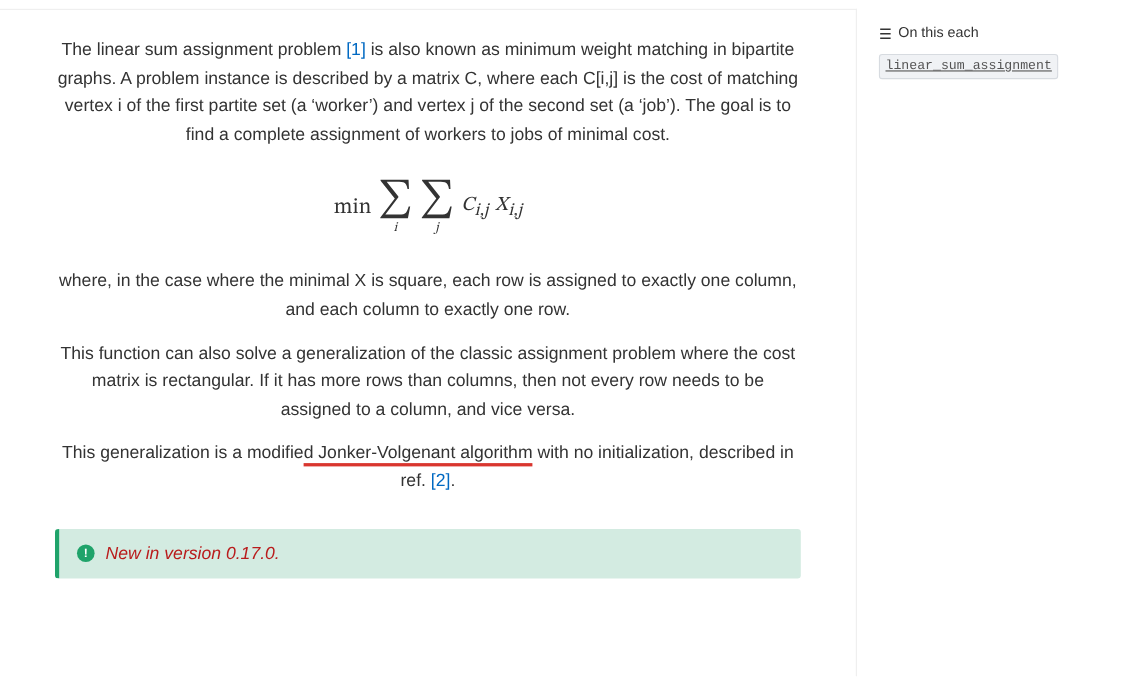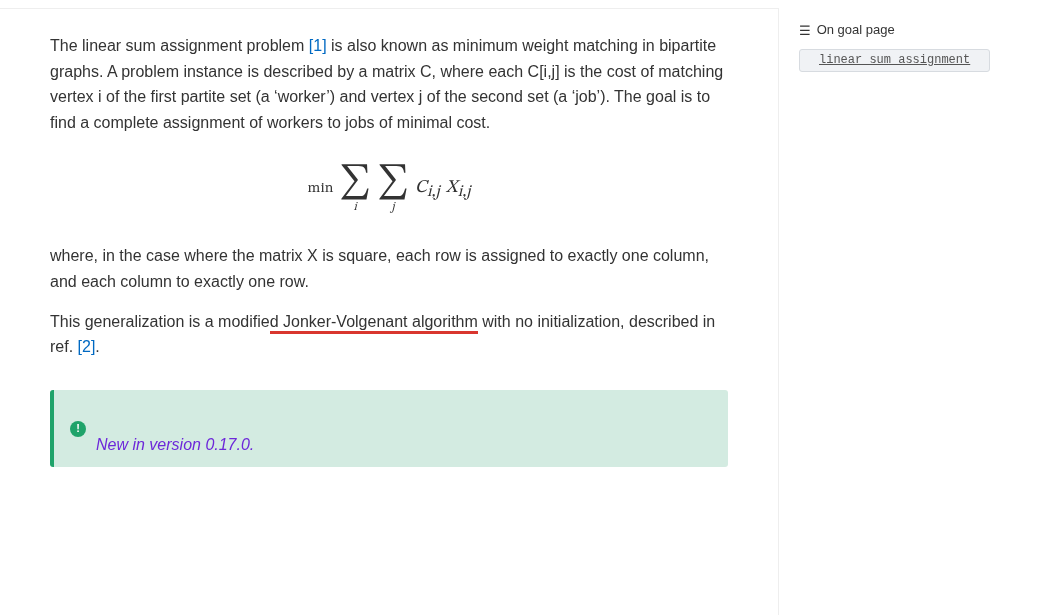--- a/index.html
+++ b/index.html
@@ -39,45 +39,45 @@
   }
   .toc-icon { font-size: 13px; line-height:1; }
   .toc-item {
     display: inline-block;
     font-family: "SFMono-Regular", Consolas, "Liberation Mono", Menlo, monospace;
     font-size: 12px;
     color: #555;
     background: #f0f2f5;
     border: 1px solid #d7dbe0;
     border-radius: 3px;
-    padding: 1px 19px;
+    padding: 1px 5px;
     text-decoration: underline;
   }
-  p { margin: 14px 0; }
+  p { margin: 14px 0; text-align: center; }
   a.ref {
     color: #0069c2;
     text-decoration: none;
   }
   .miw { 
     font-family: "Cambria Math", "STIX Two Math", "Latin Modern Math", Georgia, serif;
     font-style: italic;
   }
   .mrw { font-family: "Cambria Math", "STIX Two Math", "Latin Modern Math", Georgia, serif; font-style: normal; }
   .mathblock {
     text-align: center;
     margin: 30px 0 30px 0;
   }
   .eqwrap {
     display:inline-flex;
     align-items:center;
     gap:6px;
   }
   .minlbl {
     font-family: "Cambria Math","STIX Two Math", Georgia, serif;
-    font-size: 15px;
+    font-size: 20px;
   }
   .sumcol {
     display:inline-flex;
     flex-direction:column;
     align-items:center;
     line-height:1;
   }
   .sumsym {
     font-family: "Cambria Math","STIX Two Math", Georgia, serif;
     font-size: 34px;
@@ -119,21 +119,21 @@
     background:#1fa36a;
     border-radius:50%;
     color:#fff;
     font-size:11px;
     font-weight:bold;
     display:inline-flex;
     align-items:center;
     justify-content:center;
     flex-shrink:0;
   }
-  .adm-text { font-style: italic; color:#6d28d9;margin-top:32px; }
+  .adm-text { font-style: italic; color:#b91c1c; }
 </style>
 </head>
 <body>
 
 <div class="page">
   <div class="main">
 
     <p>
       <span>The linear sum assignment problem </span><a class="ref" href="#">[1]</a><span> is also known as minimum weight matching in bipartite graphs. A problem instance is described by a matrix C, where each C[i,j] is the cost of matching vertex i of the first partite set (a ‘worker’) and vertex j of the second set (a ‘job’). The goal is to find a complete assignment of workers to jobs of minimal cost.</span>
     </p>
@@ -152,34 +152,35 @@
         </span>
         <span>
           <span class="termC">C</span><span class="subtxt">i,j</span>
         </span>
         <span>
           <span class="termX">X</span><span class="subtxt">i,j</span>
         </span>
       </span>
     </div>
 
-    <p>where, in the case where the matrix X is square, each row is assigned to exactly one column, and each column to exactly one row.</p>
+    <p>where, in the case where the minimal X is square, each row is assigned to exactly one column, and each column to exactly one row.</p>
 
+    <p>This function can also solve a generalization of the classic assignment problem where the cost matrix is rectangular. If it has more rows than columns, then not every row needs to be assigned to a column, and vice versa.</p>
 
     <p>
       <span>This generalization is a modifie</span><span class="underline-mark">d Jonker-Volgenant algorithm</span><span> with no initialization, described in ref. </span><a class="ref" href="#">[2]</a><span>.</span>
     </p>
 
     <div class="admonition">
       <span class="adm-icon">!</span>
       <span class="adm-text">New in version 0.17.0.</span>
     </div>
 
   </div>
 
   <div class="sidebar">
     <div class="toc-title">
       <span class="toc-icon">☰</span>
-      <span>On goal page</span>
+      <span>On this each</span>
     </div>
     <a href="#" class="toc-item">linear_sum_assignment</a>
   </div>
 </div>
 
 </body></html>

